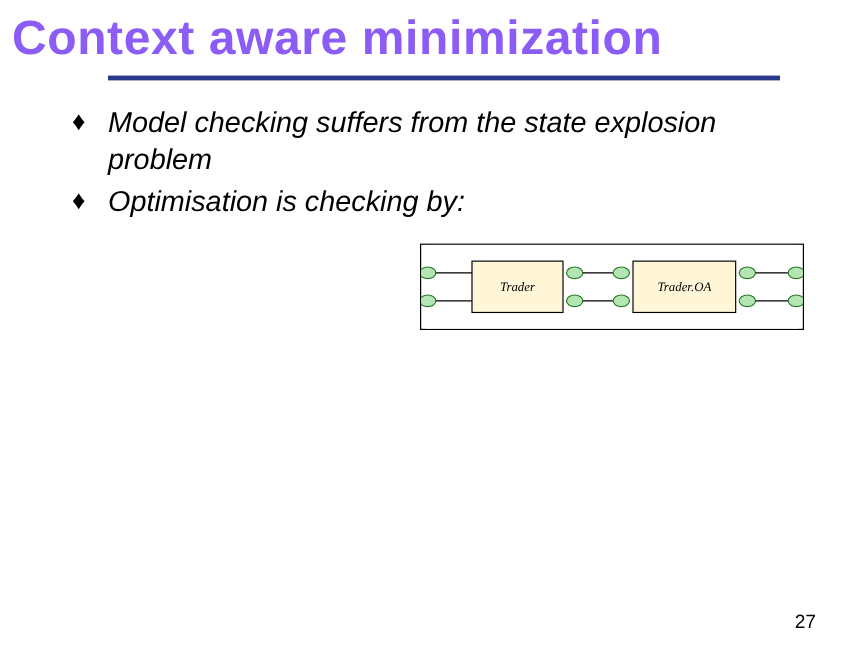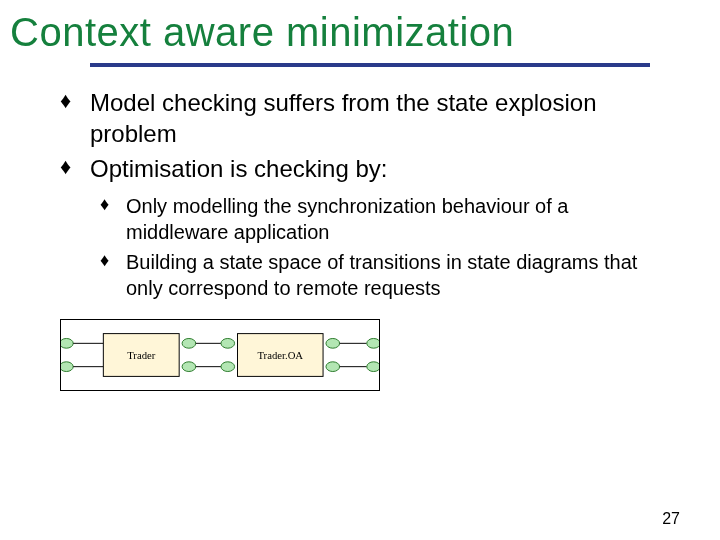--- a/index.html
+++ b/index.html
@@ -18,31 +18,32 @@
   }
   .logo {
     width: 60px;
     height: 55px;
     margin-right: 20px;
     flex-shrink: 0;
   }
   .title {
     font-family: "Trebuchet MS", Verdana, sans-serif;
     font-size: 40px;
-    color: #15803d;
-    font-weight: normal;
+    color: #8b5cf6;
+    font-weight: bold;
     letter-spacing: 0.5px;
   }
   .rule {
     margin: 8px 70px 0 90px;
     height: 4px;
     background: #2a3a8a;
   }
   .content {
     padding: 20px 50px 0 60px;
+    font-style: italic;
   }
   .bullets {
     list-style: none;
   }
   .bullets > li {
     position: relative;
     padding-left: 30px;
     font-size: 24px;
     line-height: 1.3;
     color: #000;
@@ -72,21 +73,21 @@
   .sub-bullets > li::before {
     content: "\2666";
     position: absolute;
     left: 0;
     top: 0;
     color: #000;
     font-size: 18px;
   }
   .diagram-wrap {
     display: flex;
-    justify-content: flex-start;
+    justify-content: flex-end;
     margin-top: 18px;
   }
   .diagram {
     border: 1px solid #000;
   }
   .page-num {
     position: absolute;
     bottom: 12px;
     right: 40px;
     font-size: 16px;
@@ -99,24 +100,20 @@
 <div class="header">
   <h1 class="title">Context aware minimization</h1>
 </div>
 
 <div class="rule"></div>
 
 <div class="content">
   <ul class="bullets">
     <li>Model checking suffers from the state explosion problem</li>
     <li>Optimisation is checking by:</li>
-  </ul>
-  <ul class="sub-bullets">
-    <li>Only modelling the synchronization behaviour of a middleware application</li>
-    <li>Building a state space of transitions in state diagrams that only correspond to remote requests</li>
   </ul>
 
   <div class="diagram-wrap">
     <svg class="diagram" width="320" height="72" viewBox="0 0 320 72">
       <rect x="0" y="0" width="320" height="72" fill="#fff" stroke="none"></rect>
 
       <ellipse cx="2" cy="24" rx="7" ry="5" fill="#b3e6b3" stroke="#2a7a2a" stroke-width="1"></ellipse>
       <ellipse cx="2" cy="48" rx="7" ry="5" fill="#b3e6b3" stroke="#2a7a2a" stroke-width="1"></ellipse>
 
       <line x1="9" y1="24" x2="40" y2="24" stroke="#000" stroke-width="1"></line>

